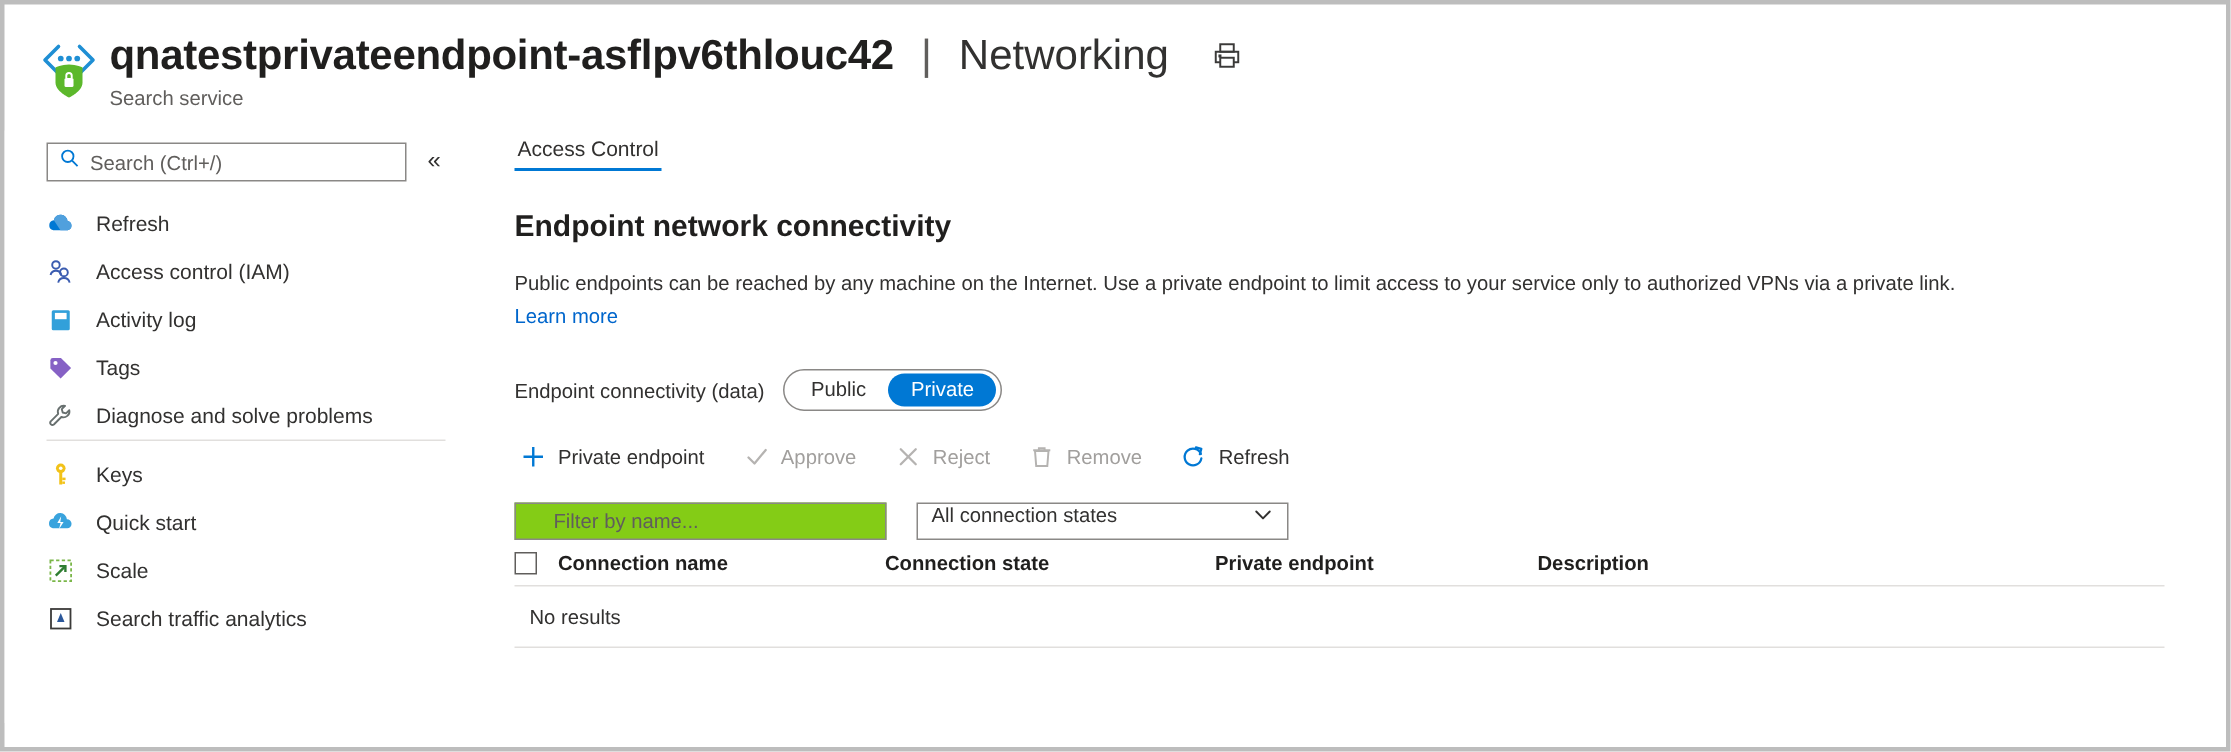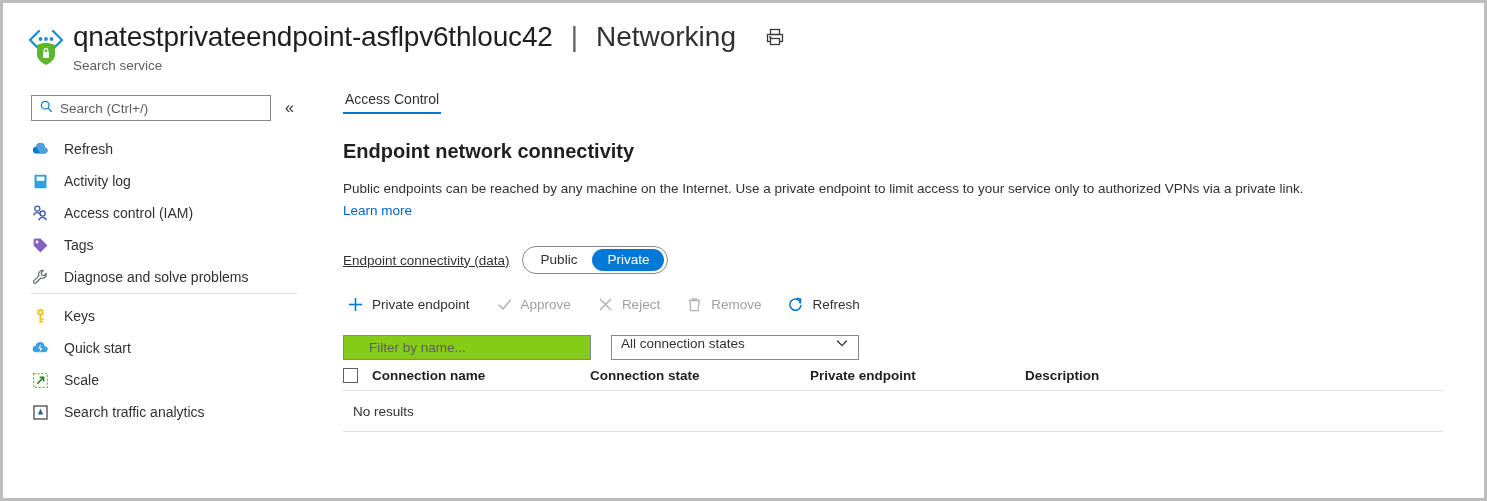--- a/index.html
+++ b/index.html
@@ -24,21 +24,21 @@
   }
   .svc-icon{
     position:absolute;left:23px;top:22px;width:40px;height:44px;
   }
   .title-row{
     position:absolute;left:70px;top:18px;
     display:flex;align-items:center;gap:16px;
     white-space:nowrap;
   }
   .res-name{
-    font-size:28px;font-weight:400;letter-spacing:-0.2px;color:#201f1e;
+    font-size:28px;font-weight:700;letter-spacing:-0.2px;color:#201f1e;
   }
   .sep{font-size:28px;font-weight:300;color:#605e5c;margin:0 2px;}
   .page-scope{font-size:28px;font-weight:400;color:#323130;}
   .print-btn{
     width:22px;height:22px;display:inline-flex;align-items:center;justify-content:center;
     margin-left:12px;cursor:pointer;
   }
   .subtitle{
     position:absolute;left:70px;top:55px;
     font-size:13.5px;color:#605e5c;
@@ -89,21 +89,21 @@
   .section-title{
     font-size:20px;font-weight:600;color:#201f1e;margin-top:26px;
   }
   .desc{
     font-size:13.5px;color:#323130;margin-top:16px;line-height:1.45;max-width:1080px;
   }
   .link{color:#0066cc;cursor:pointer;display:inline-block;margin-top:2px;font-size:13.5px;}
   .conn-row{
     display:flex;align-items:center;gap:12px;margin-top:26px;
   }
-  .conn-label{font-size:13.5px;color:#323130;text-decoration:underline;}
+  .conn-label{font-size:13.5px;color:#323130;}
   .pill{
     display:inline-flex;align-items:center;
     border:1px solid #8a8886;border-radius:14px;height:26px;padding:0 3px;background:#fff;
   }
   .pill-opt{
     font-size:13.5px;color:#323130;border-radius:13px;padding:3px 15px;cursor:pointer;line-height:16px;
   }
   .pill-opt.sel{background:#0078d4;color:#ffffff;}
   .toolbar{
     display:flex;align-items:center;gap:26px;margin-top:22px;padding-left:4px;
@@ -201,37 +201,37 @@
             <path d="M4.5 13.5 a3.4 3.4 0 0 1 .4-6.7 A4.6 4.6 0 0 1 14 7.4 a3.1 3.1 0 0 1 .2 6.1 Z" fill="#0078d4"></path>
             <path d="M4.9 6.8 A4.6 4.6 0 0 1 14 7.4 a3.1 3.1 0 0 1 .2 6.1 H9.3 Z" fill="#50a0dd"></path>
           </svg>
         </span>
         <span class="lbl">Refresh</span>
       </div>
 
       <div class="nav-item">
         <span class="nav-ico">
           <svg width="19" height="19" viewBox="0 0 19 19">
-            <rect x="3.5" y="2.8" width="12" height="13.4" rx="1" fill="#32a0da"></rect>
-            <rect x="5.6" y="4.6" width="7.8" height="4.2" fill="#ffffff"></rect>
-          </svg>
-        </span>
-        <span class="lbl">Activity log</span>
-      </div>
-
-      <div class="nav-item">
-        <span class="nav-ico">
-          <svg width="19" height="19" viewBox="0 0 19 19">
             <circle cx="6.3" cy="4.6" r="2.5" fill="none" stroke="#3b5cb0" stroke-width="1.3"></circle>
             <path d="M2.7 11.4 a3.7 3.7 0 0 1 7.2 0" fill="none" stroke="#3b5cb0" stroke-width="1.3"></path>
             <circle cx="11.6" cy="9.6" r="2.6" fill="none" stroke="#3b5cb0" stroke-width="1.3"></circle>
             <path d="M7.8 16.4 a3.9 3.9 0 0 1 7.6 0" fill="none" stroke="#3b5cb0" stroke-width="1.3"></path>
           </svg>
         </span>
         <span class="lbl">Access control (IAM)</span>
+      </div>
+
+      <div class="nav-item">
+        <span class="nav-ico">
+          <svg width="19" height="19" viewBox="0 0 19 19">
+            <rect x="3.5" y="2.8" width="12" height="13.4" rx="1" fill="#32a0da"></rect>
+            <rect x="5.6" y="4.6" width="7.8" height="4.2" fill="#ffffff"></rect>
+          </svg>
+        </span>
+        <span class="lbl">Activity log</span>
       </div>
 
       <div class="nav-item">
         <span class="nav-ico">
           <svg width="19" height="19" viewBox="0 0 19 19">
             <path d="M9.6 2.6 L16.4 9.4 L9.4 16.4 L2.6 9.6 L2.6 4.2 a1.6 1.6 0 0 1 1.6-1.6 Z" fill="#8661c5"></path>
             <circle cx="6" cy="6" r="1.4" fill="#ffffff"></circle>
           </svg>
         </span>
         <span class="lbl">Tags</span>

